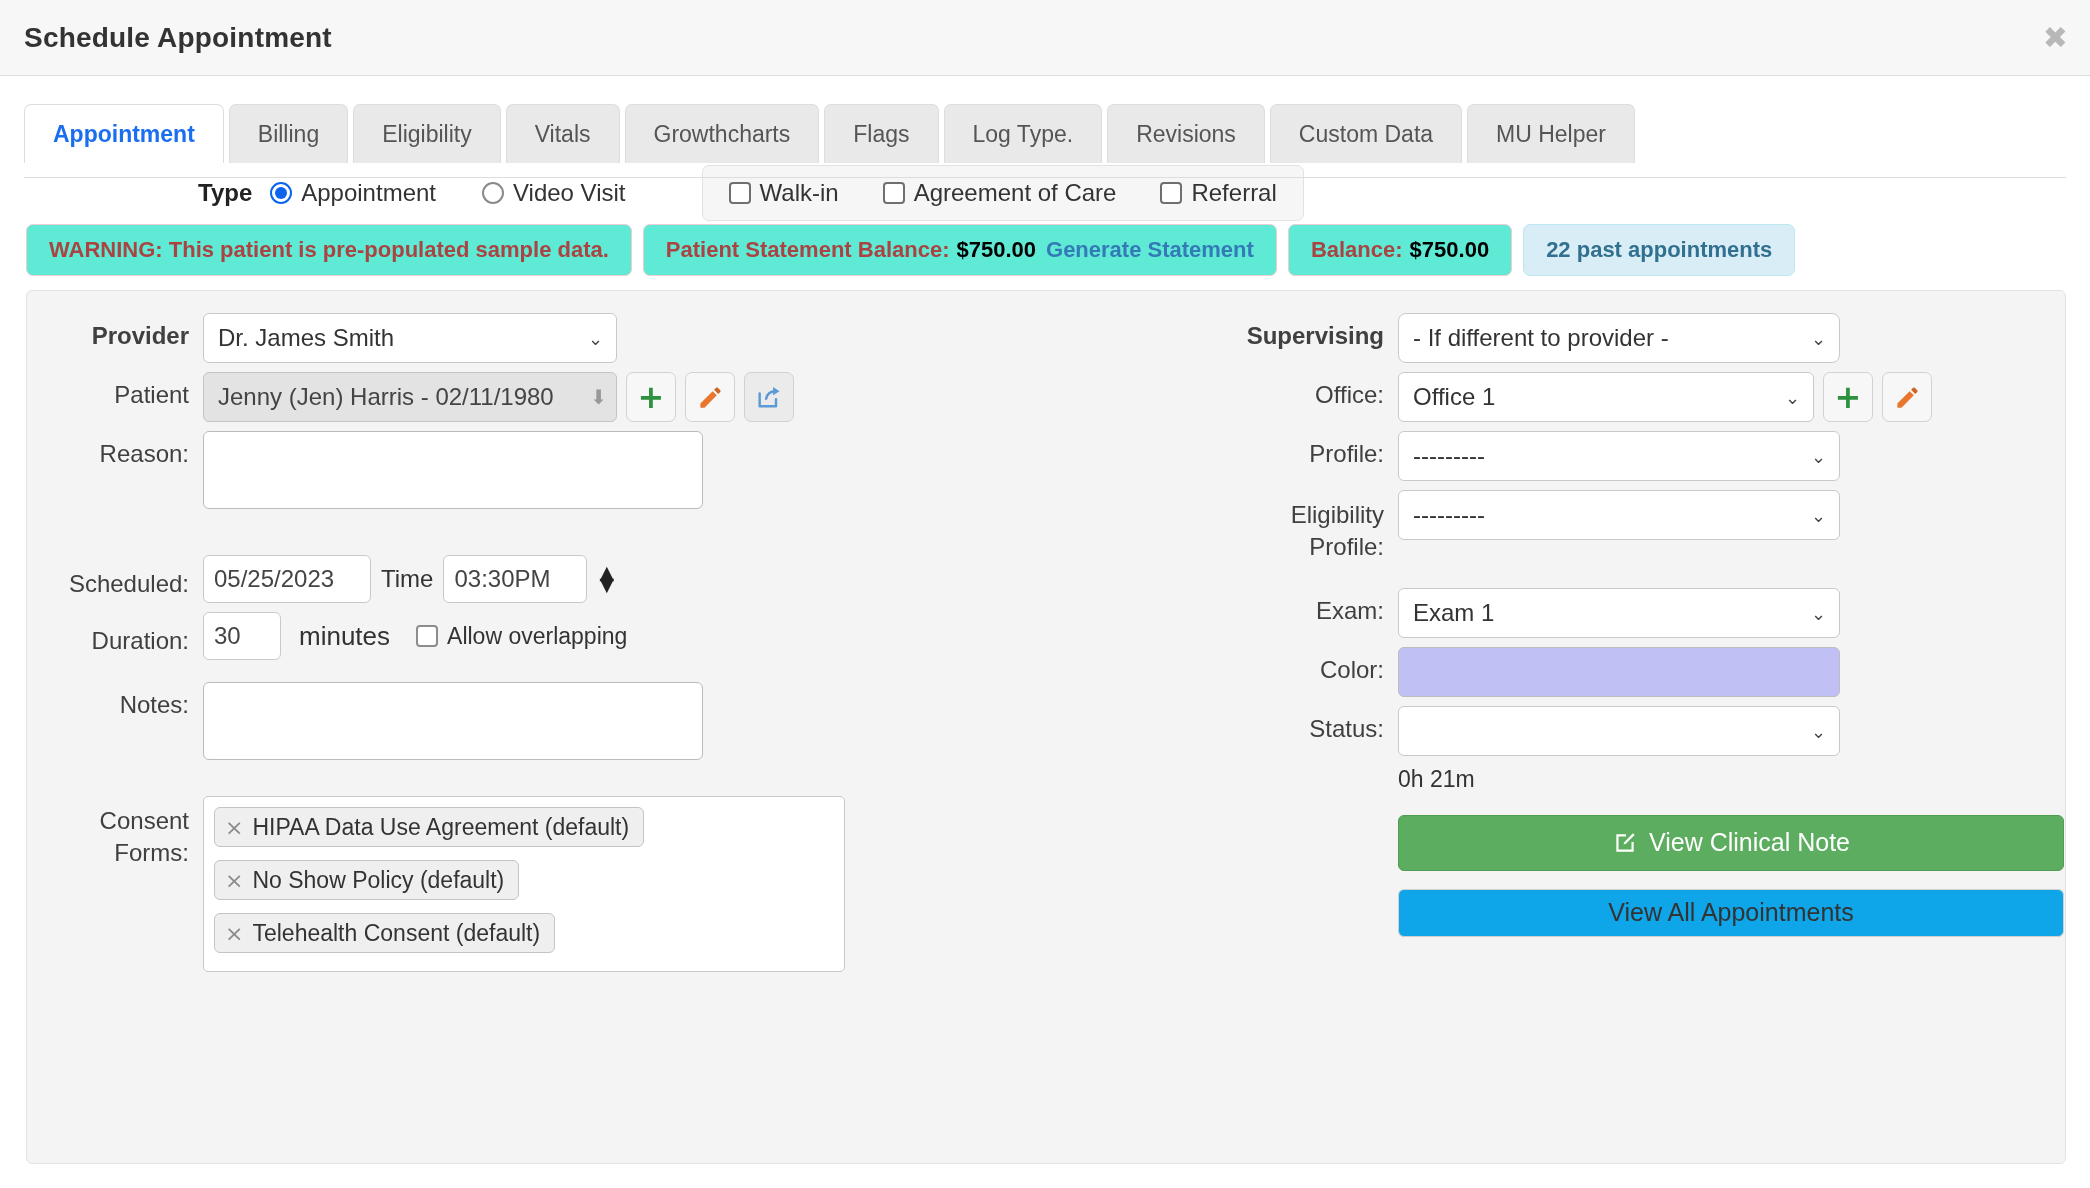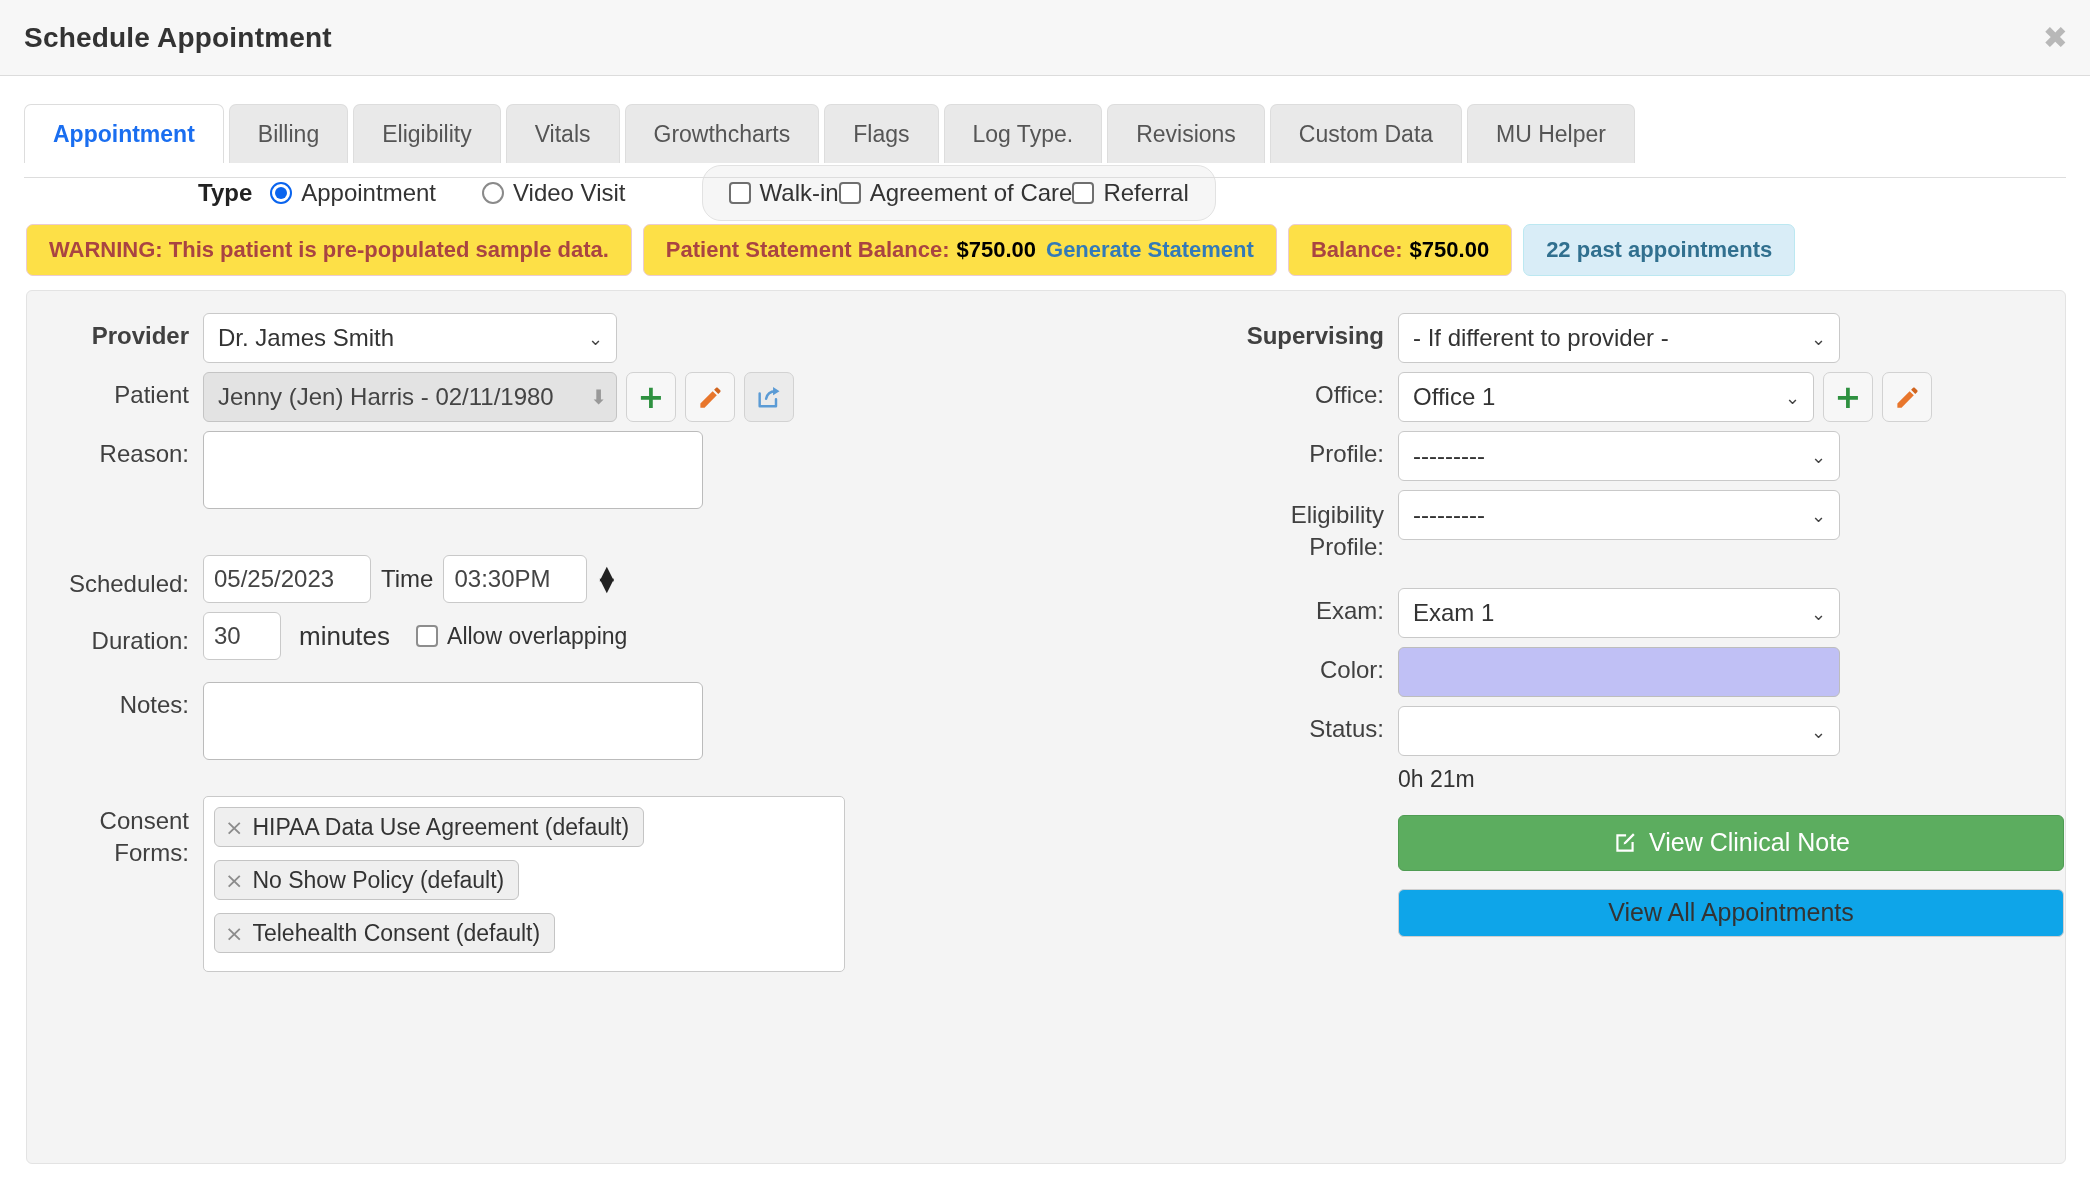--- a/index.html
+++ b/index.html
@@ -112,23 +112,24 @@
     position:absolute;
     left:3px; top:3px;
     width:12px; height:12px;
     border-radius:50%;
     background:#0a64ee;
   }
   .type-group-box{
     margin-left:30px;
     border:1px solid #e2e2e2;
     background:#f6f6f6;
-    border-radius:19px;
+    border-radius:7px;
     padding:13px 26px;
     display:flex; align-items:center;
+    gap:44px;
   }
   .checkbox{
     width:22px; height:22px;
     border:2px solid #6f6f6f;
     border-radius:4px;
     background:#fff;
     margin-right:9px;
     flex:none;
   }
 
@@ -141,21 +142,21 @@
   .alert{
     border-radius:7px;
     display:flex; align-items:center; justify-content:center;
     padding:0 22px;
     height:52px;
     font-size:22px;
     font-weight:bold;
     white-space:nowrap;
   }
   .alert-danger{
-    background:#fde047;
+    background:#5eead4;
     border:1px solid #ebccd1;
     color:#a94442;
   }
   .alert-info{
     background:#d9edf7;
     border:1px solid #bce8f1;
     color:#31708f;
     cursor:pointer;
   }
   .alert .amount{ color:#000000; margin-left:7px; }
@@ -493,21 +494,21 @@
       </div>
     </div>
 
   </div>
 
   <div class="col-right">
 
     <div class="frow">
       <div class="flabel bold">Supervising</div>
       <div class="selwrap">
-        <div class="fakeselect" style="width:442px;">- If different to provider -</div>
+        <div class="fakeselect" style="width:442px;border-radius:8px;">- If different to provider -</div>
         <span class="chev">⌄</span>
       </div>
     </div>
 
     <div class="frow">
       <div class="flabel">Office:</div>
       <div class="selwrap">
         <div class="fakeselect" style="width:416px;text-align:right;">Office 1</div>
         <span class="chev">⌄</span>
       </div>

